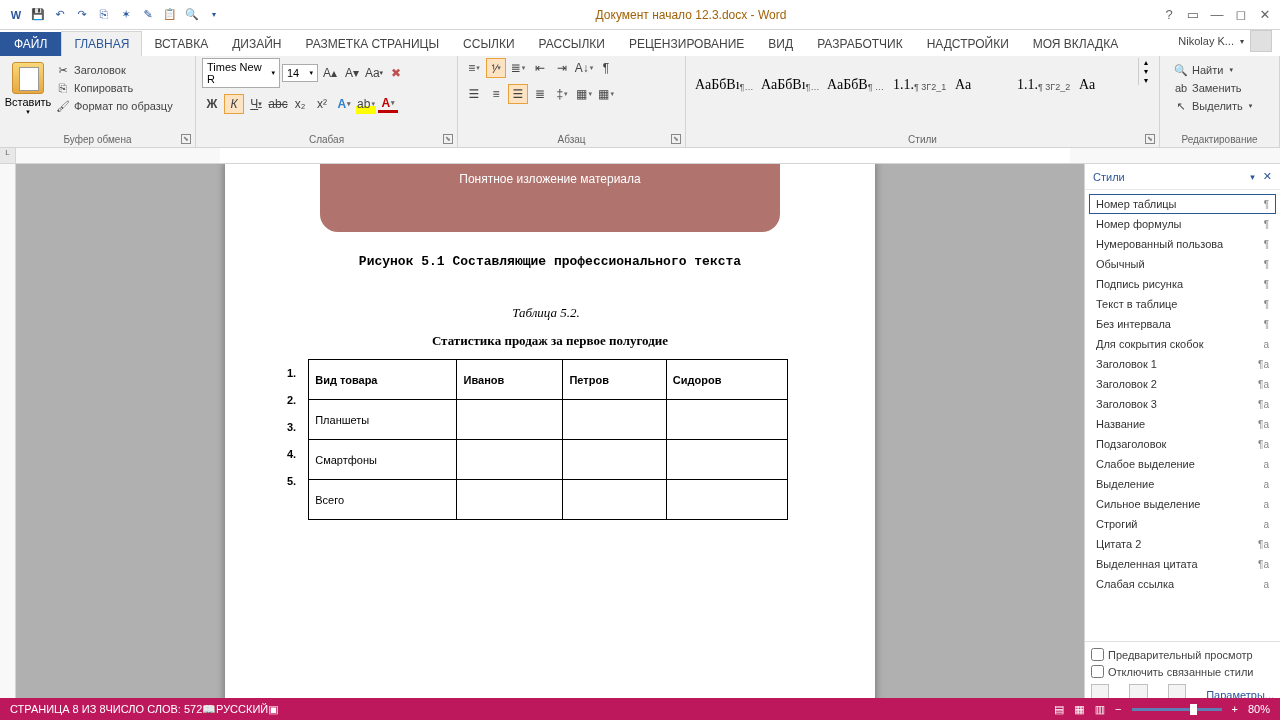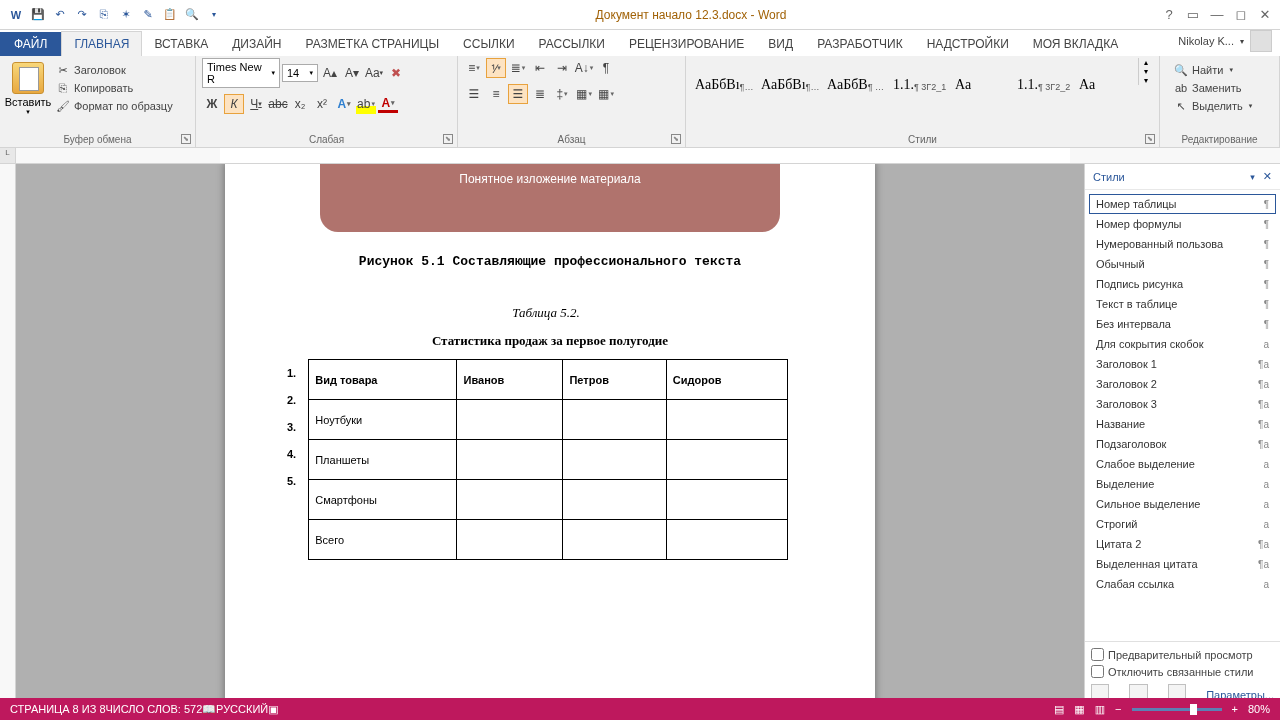--- a/index.html
+++ b/index.html
@@ -293,26 +293,20 @@
           <tbody>
               <tr id="hdr">
                 <th>Вид товара</th>
                 <th>Иванов</th>
                 <th>Петров</th>
                 <th>Сидоров</th>
               </tr>
           </tbody>
             <tbody id="tbody">
               <tr>
-                <td>Ноутбуки</td>
-                <td></td>
-                <td></td>
-                <td></td>
-              </tr>
-              <tr>
                 <td>Планшеты</td>
                 <td></td>
                 <td></td>
                 <td></td>
               </tr>
               <tr>
                 <td>Смартфоны</td>
                 <td></td>
                 <td></td>
                 <td></td>

